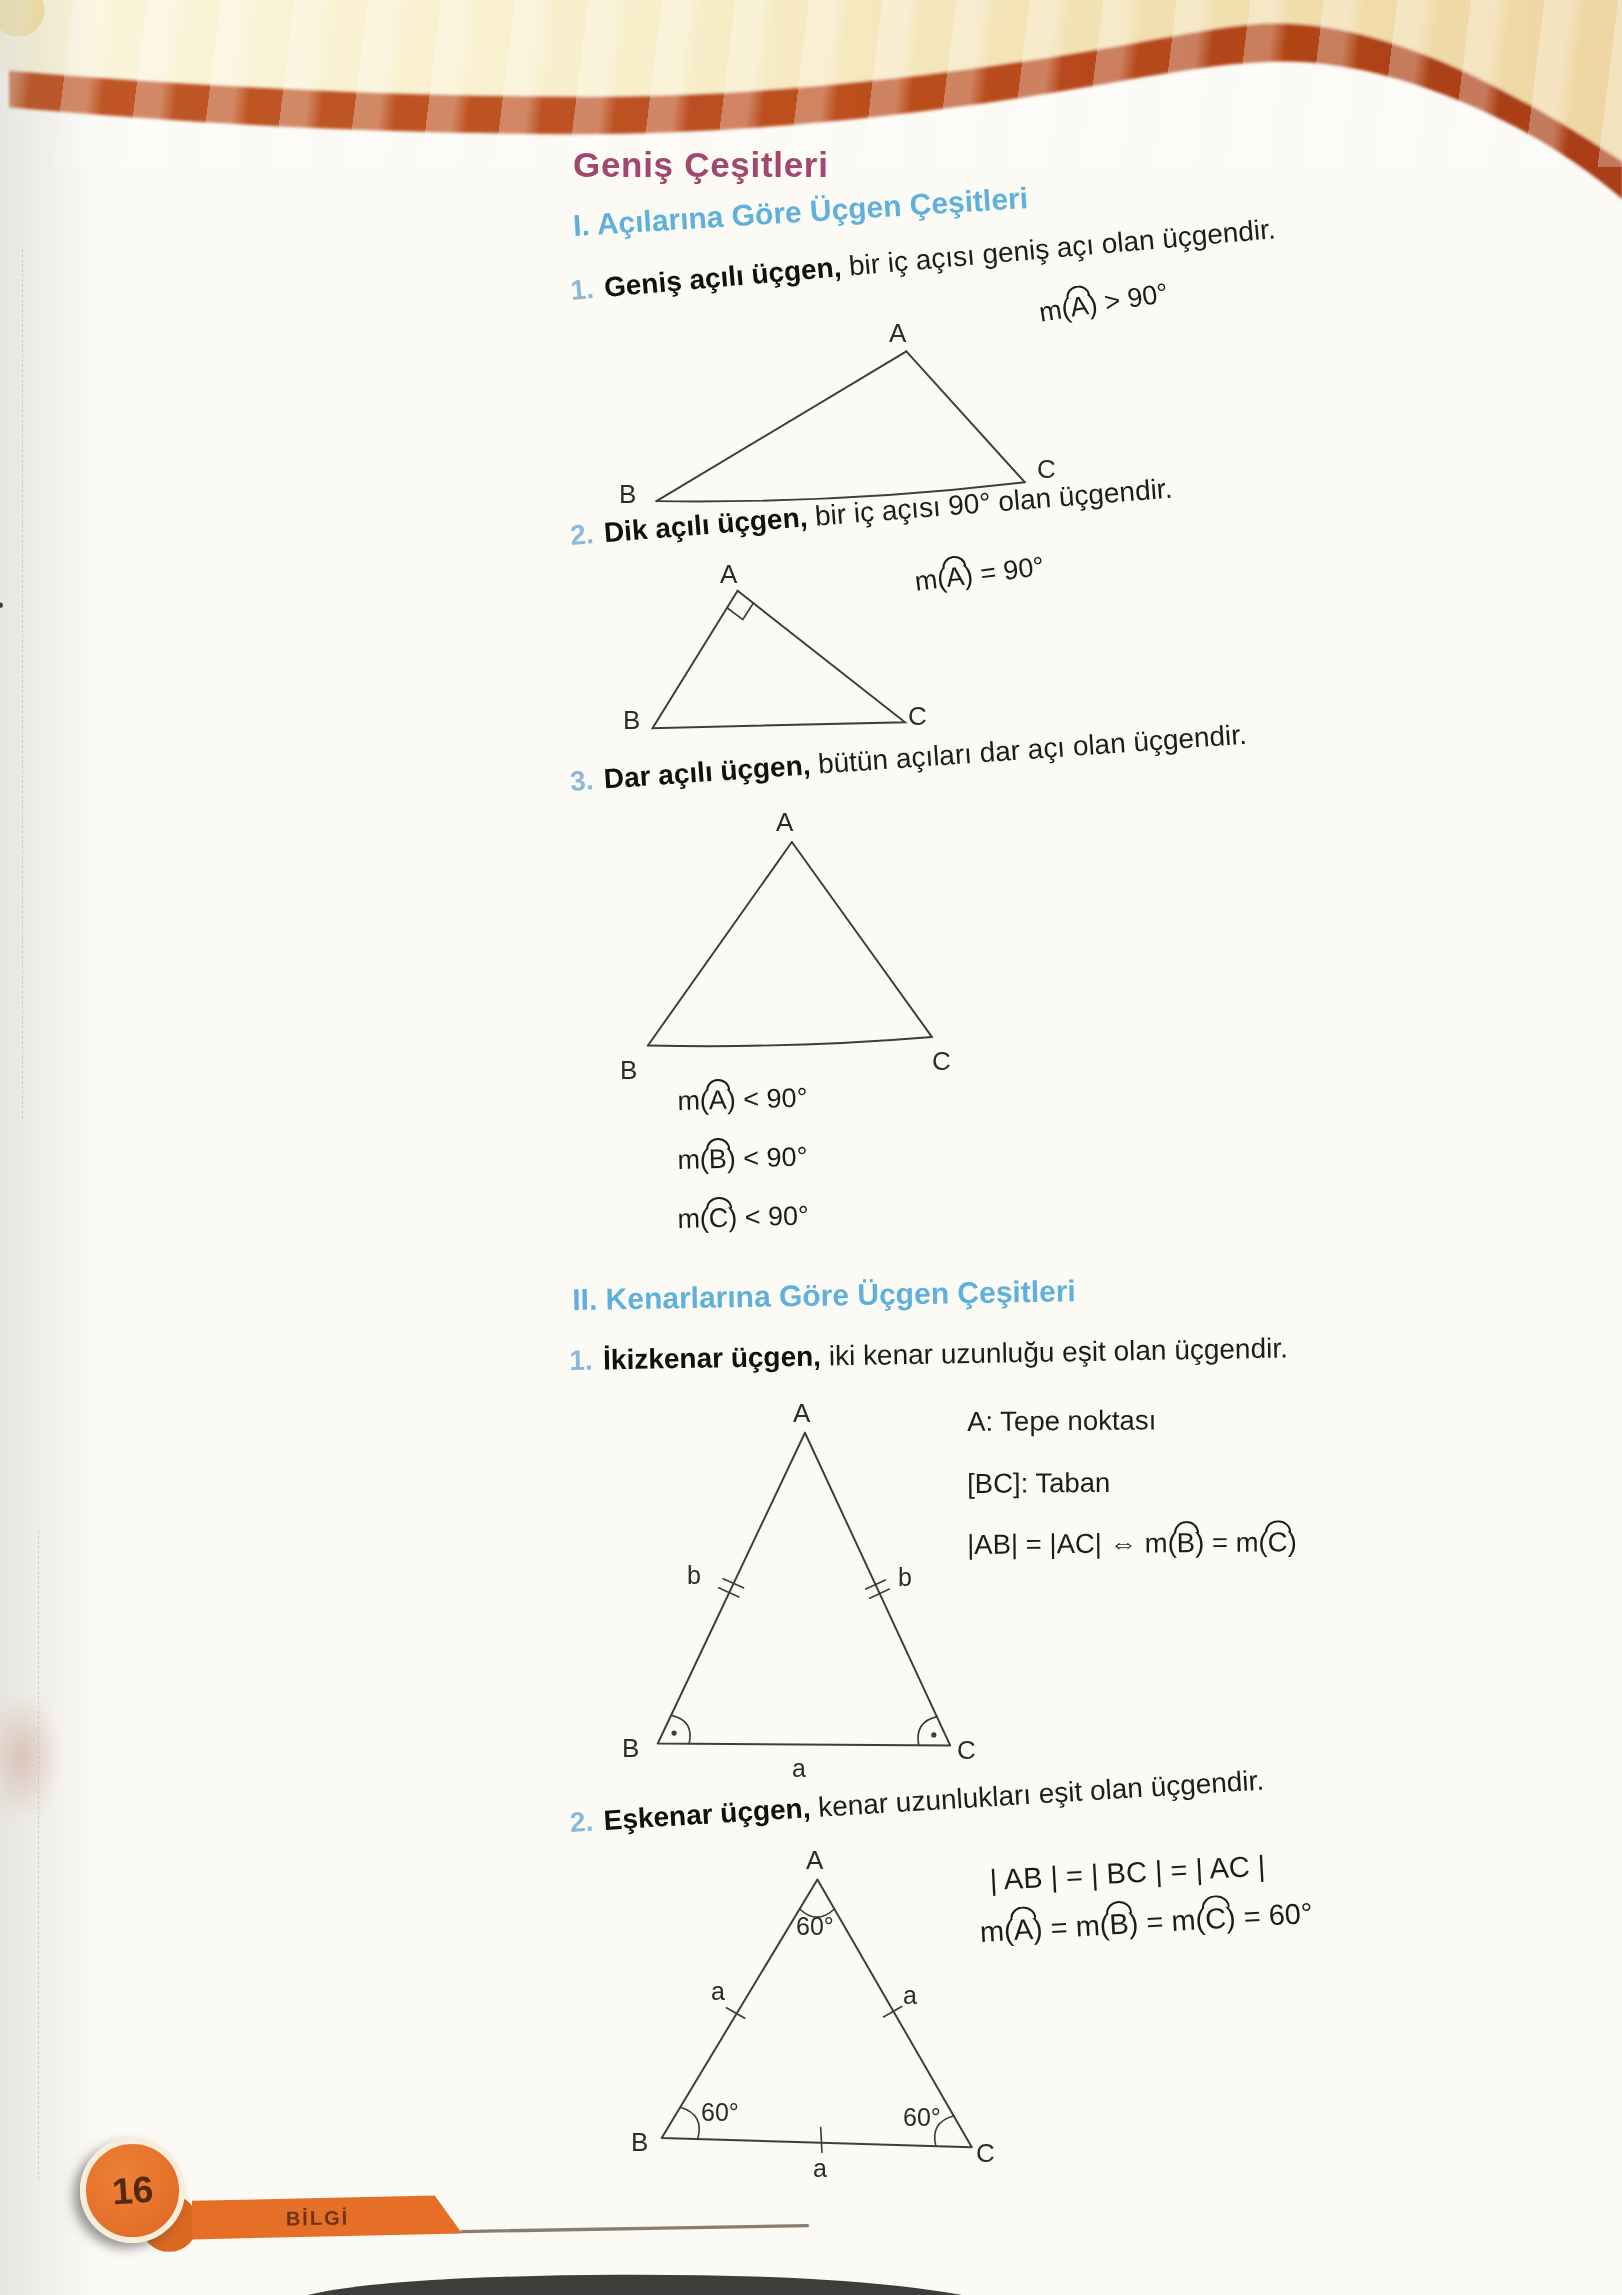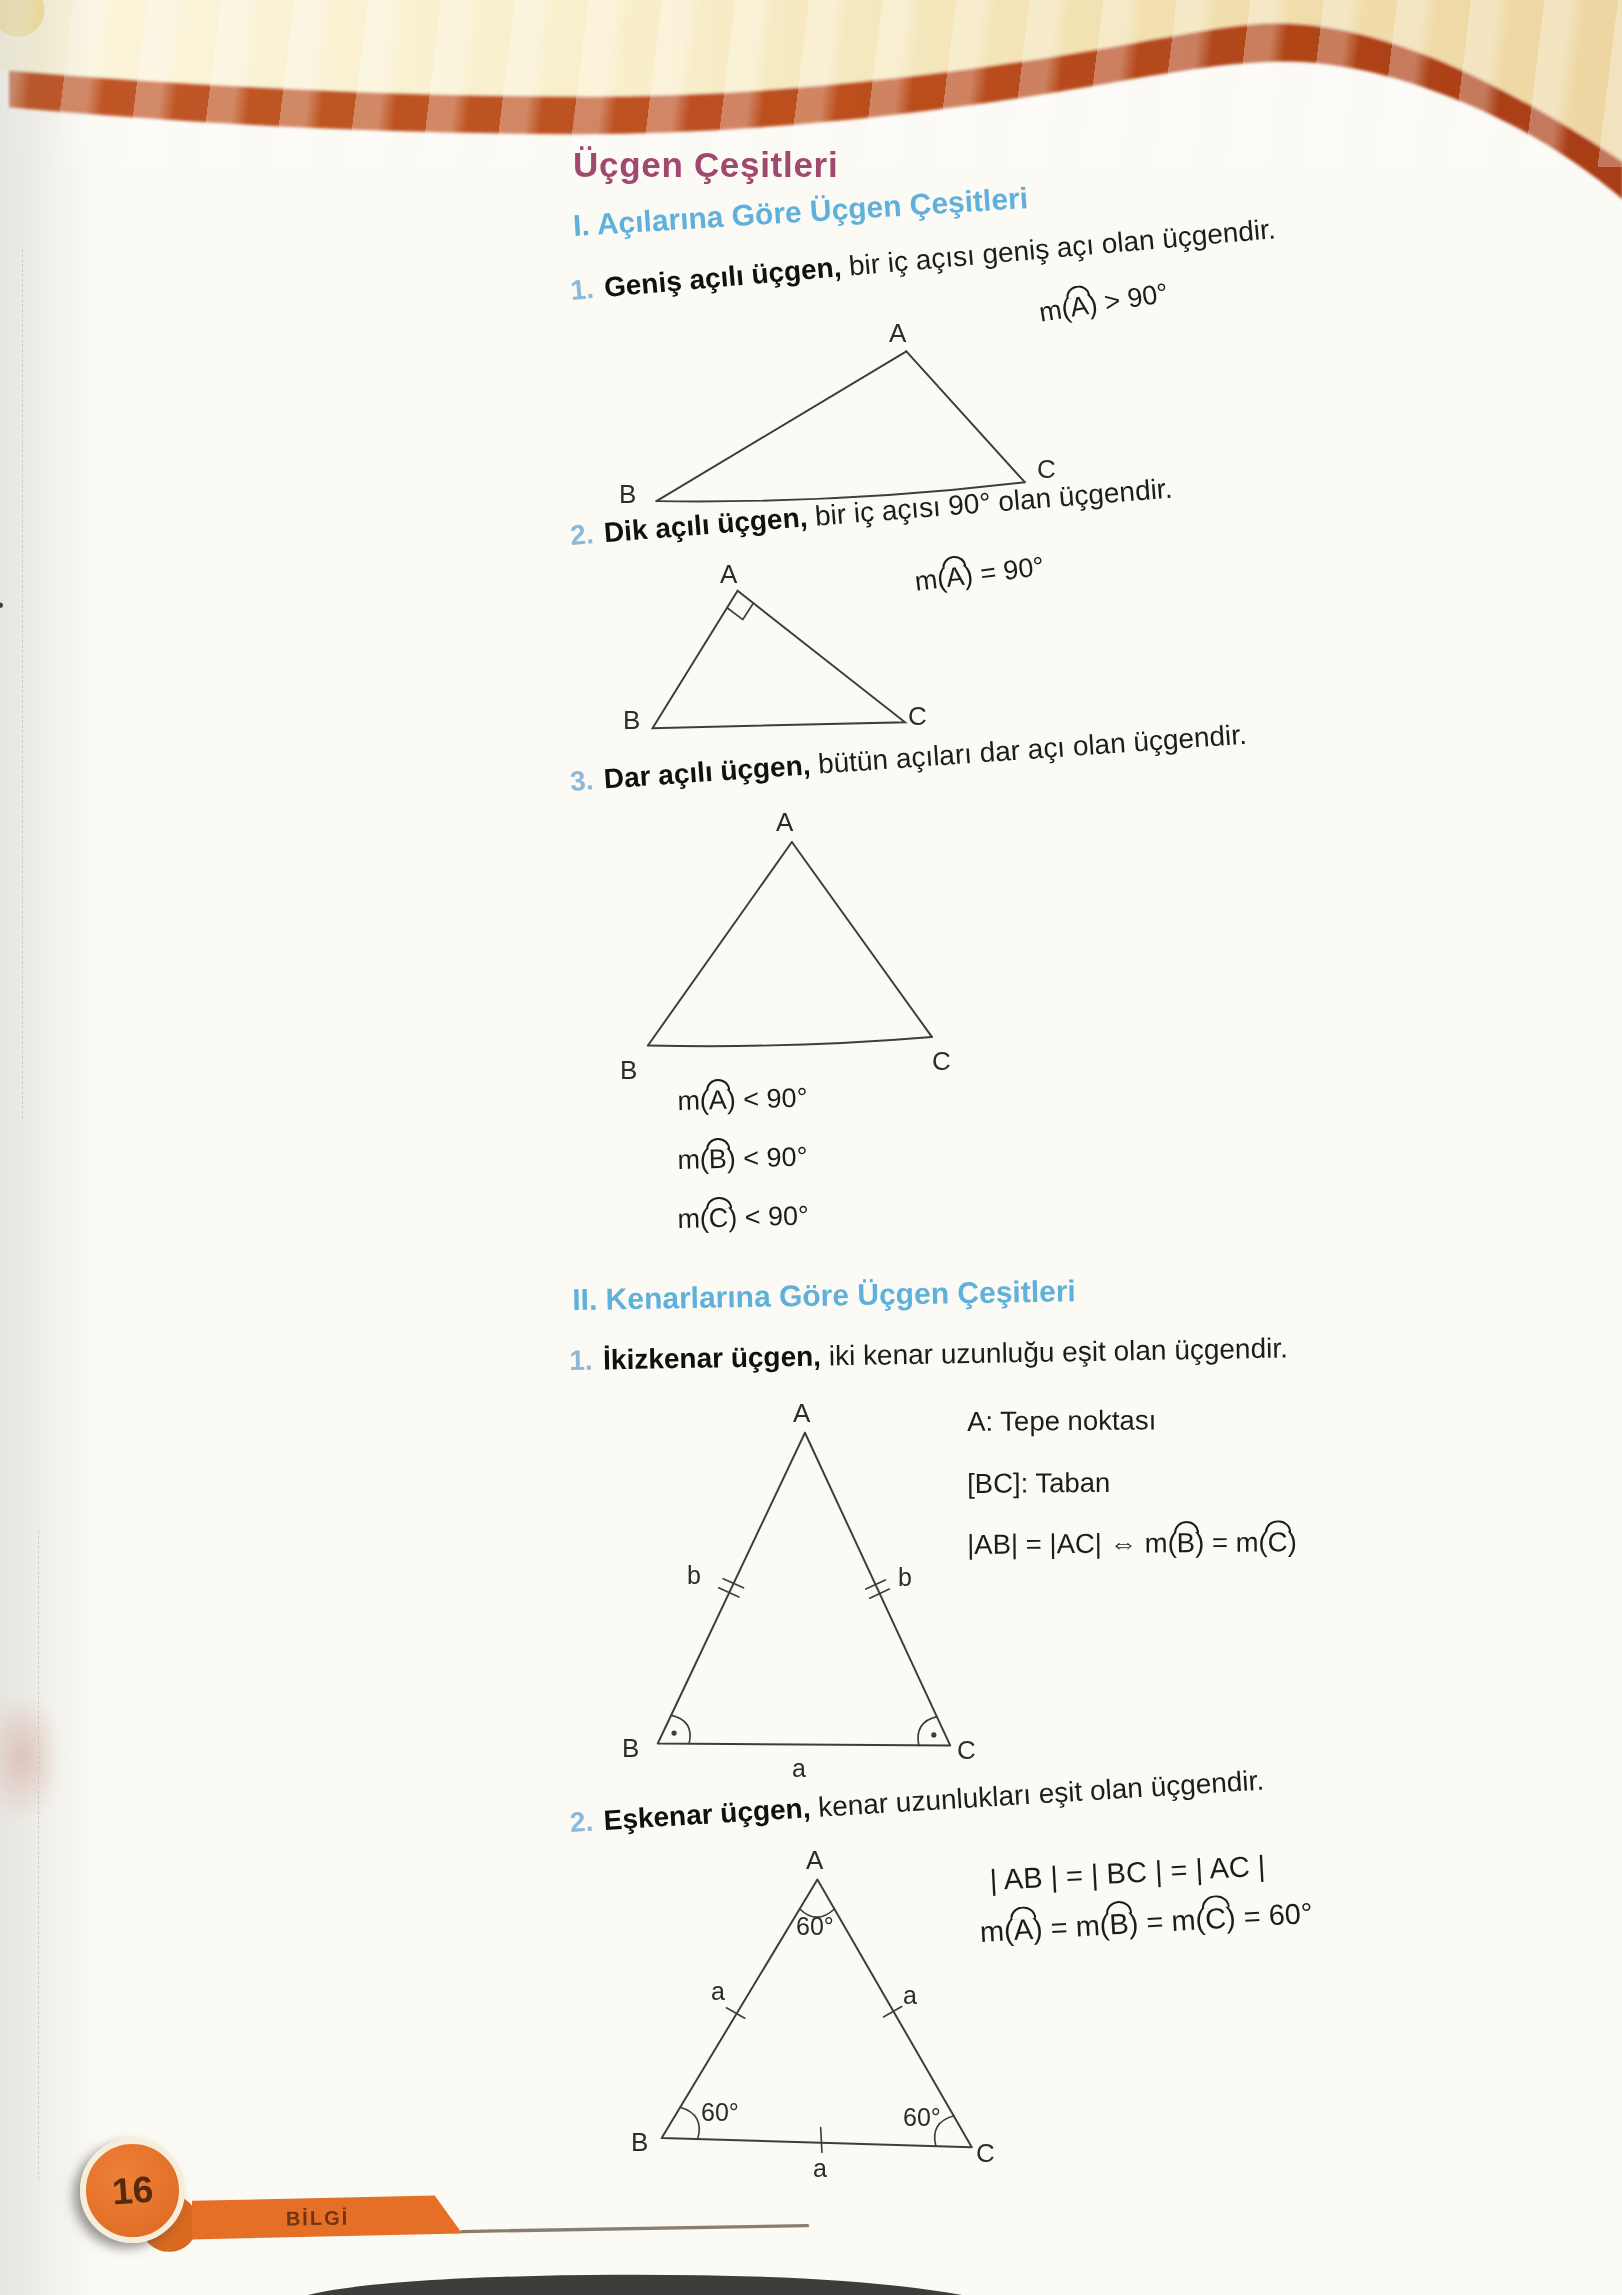--- a/index.html
+++ b/index.html
@@ -69,21 +69,21 @@
     <circle cx="28" cy="16" r="40" fill="#f0dc8e" opacity="0.75"></circle>
     <path fill="url(#bandGrad)" filter="url(#soft)" d="M14,108 C280,130 560,146 880,148 C1150,149 1420,120 1700,72 C1800,55 1880,38 1940,36 C2040,34 2140,66 2230,106 C2330,152 2420,208 2480,248 L2480,305 C2410,245 2330,196 2240,158 C2150,120 2050,92 1950,94 C1870,96 1780,112 1690,128 C1420,176 1150,204 880,205 C560,204 280,188 14,164 Z"></path>
   </svg>
   <div class="top-streaks"></div>
 
   <div class="left-shade"></div>
   <div class="margin-dash" style="left:22px;top:249px;height:870px;"></div>
   <div class="margin-dash" style="left:38px;top:1531px;height:648px;"></div>
   <div class="curl"></div>
 
-  <div class="title">Üçgen Çeşitleri</div>
+  <div class="title">Geniş Çeşitleri</div>
 
   <div class="heading" style="left:572px;top:209px;transform:rotate(-3.5deg);">I. Açılarına Göre Üçgen Çeşitleri</div>
 
   <div class="line" style="left:569px;top:275px;transform:rotate(-5deg);">
     <span class="num">1.</span><span class="term">Geniş açılı üçgen,</span><span> bir iç açısı geniş açı olan üçgendir.</span>
   </div>
 
   <div class="formula" style="left:1037px;top:298px;transform:rotate(-9deg);">
     <span>m(</span><span class="hat">A</span><span>) &gt; 90°</span>
   </div>

